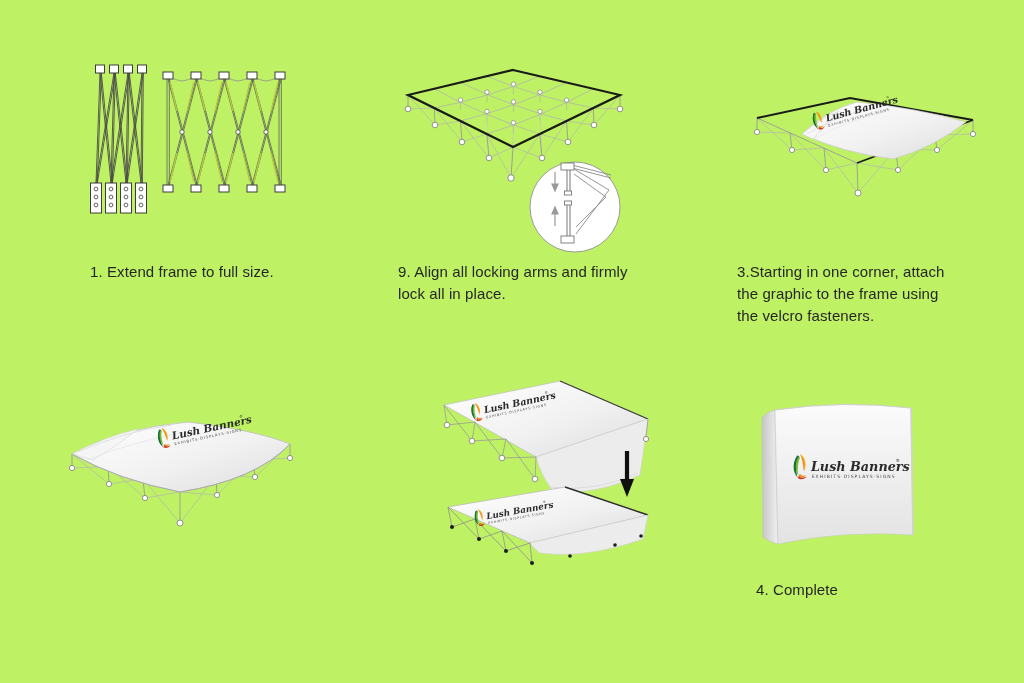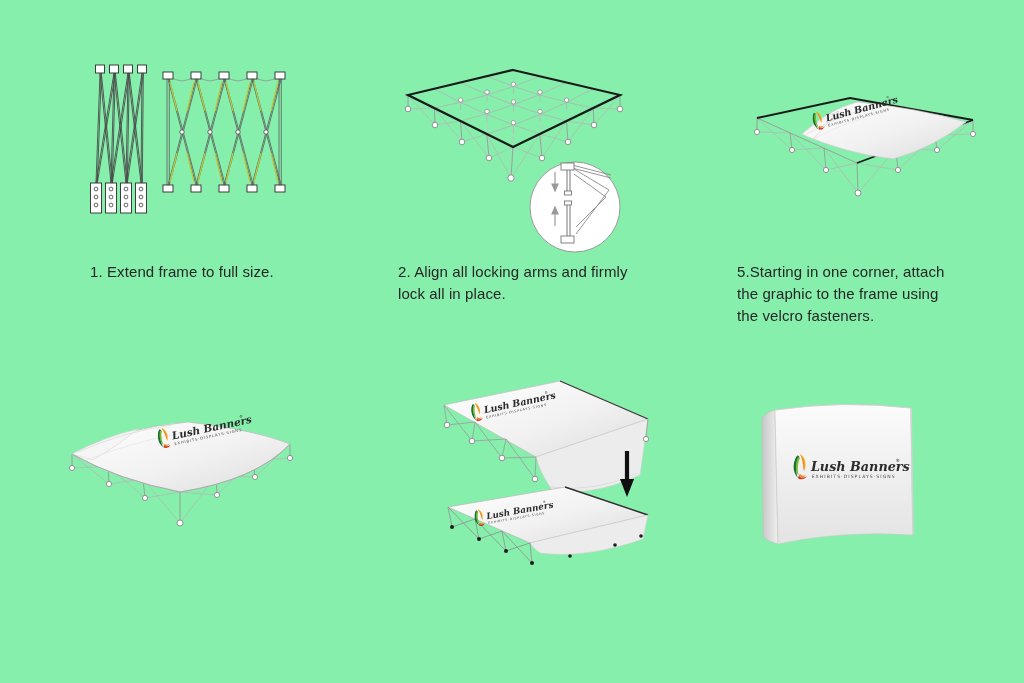--- a/index.html
+++ b/index.html
@@ -1,16 +1,16 @@
 <!DOCTYPE html>
 <html><head>
 <meta charset="utf-8">
 <style>
   html,body{margin:0;padding:0;background:#ffffff;}
-  .sheet{position:relative;width:1024px;height:683px;background:#86efac;overflow:hidden;
+  .sheet{position:relative;width:1024px;height:683px;background:#bef264;overflow:hidden;
          font-family:"Liberation Sans",sans-serif;}
   .illus{position:absolute;}
   .caption{position:absolute;font-size:15px;line-height:22px;color:#262626;
            white-space:pre-line;letter-spacing:0.1px;}
   svg{display:block;}
   .brand-name{font-family:"DejaVu Serif",serif;font-style:italic;font-weight:bold;fill:#2b2b2b;}
   .brand-reg{font-family:"DejaVu Serif",serif;fill:#2b2b2b;}
   .brand-tag{font-family:"DejaVu Sans",sans-serif;fill:#4a4a4a;letter-spacing:1.5px;}
 </style>
 </head>
@@ -294,19 +294,20 @@
     <g>
       <path d="M7,20 Q13,13 20,12 L23,146 Q14,144 8,139 Z" fill="url(#sideGrad)" stroke="#bcbcbc" stroke-width="0.5"></path>
       <path d="M20,12 Q88,2 156,10 L158,137 Q88,132 23,146 Z" fill="url(#panelGrad)" stroke="#c6c6c6" stroke-width="0.5"></path>
       <path d="M156,10 L158,137" stroke="#d2d2d2" stroke-width="1.6" fill="none"></path>
       <path d="M20,12 Q88,2 156,10" stroke="#cfcfcf" stroke-width="0.8" fill="none"></path>
       <use href="#brand-lockup" transform="translate(34,54) scale(0.73)"></use>
     </g>
   </svg>
 
   <div class="caption" style="left:90px;top:261px;width:300px">1. Extend frame to full size.</div>
-  <div class="caption" style="left:398px;top:261px;width:300px">2. Align all locking arms and firmly
+  <div class="caption" style="left:398px;top:261px;width:300px">9. Align all locking arms and firmly
 lock all in place.</div>
-  <div class="caption" style="left:737px;top:261px;width:260px">5.Starting in one corner, attach
+  <div class="caption" style="left:737px;top:261px;width:260px">3.Starting in one corner, attach
 the graphic to the frame using
 the velcro fasteners.</div>
+  <div class="caption" style="left:756px;top:579px;width:200px">4. Complete</div>
 
 </div>
 
 </body></html>

